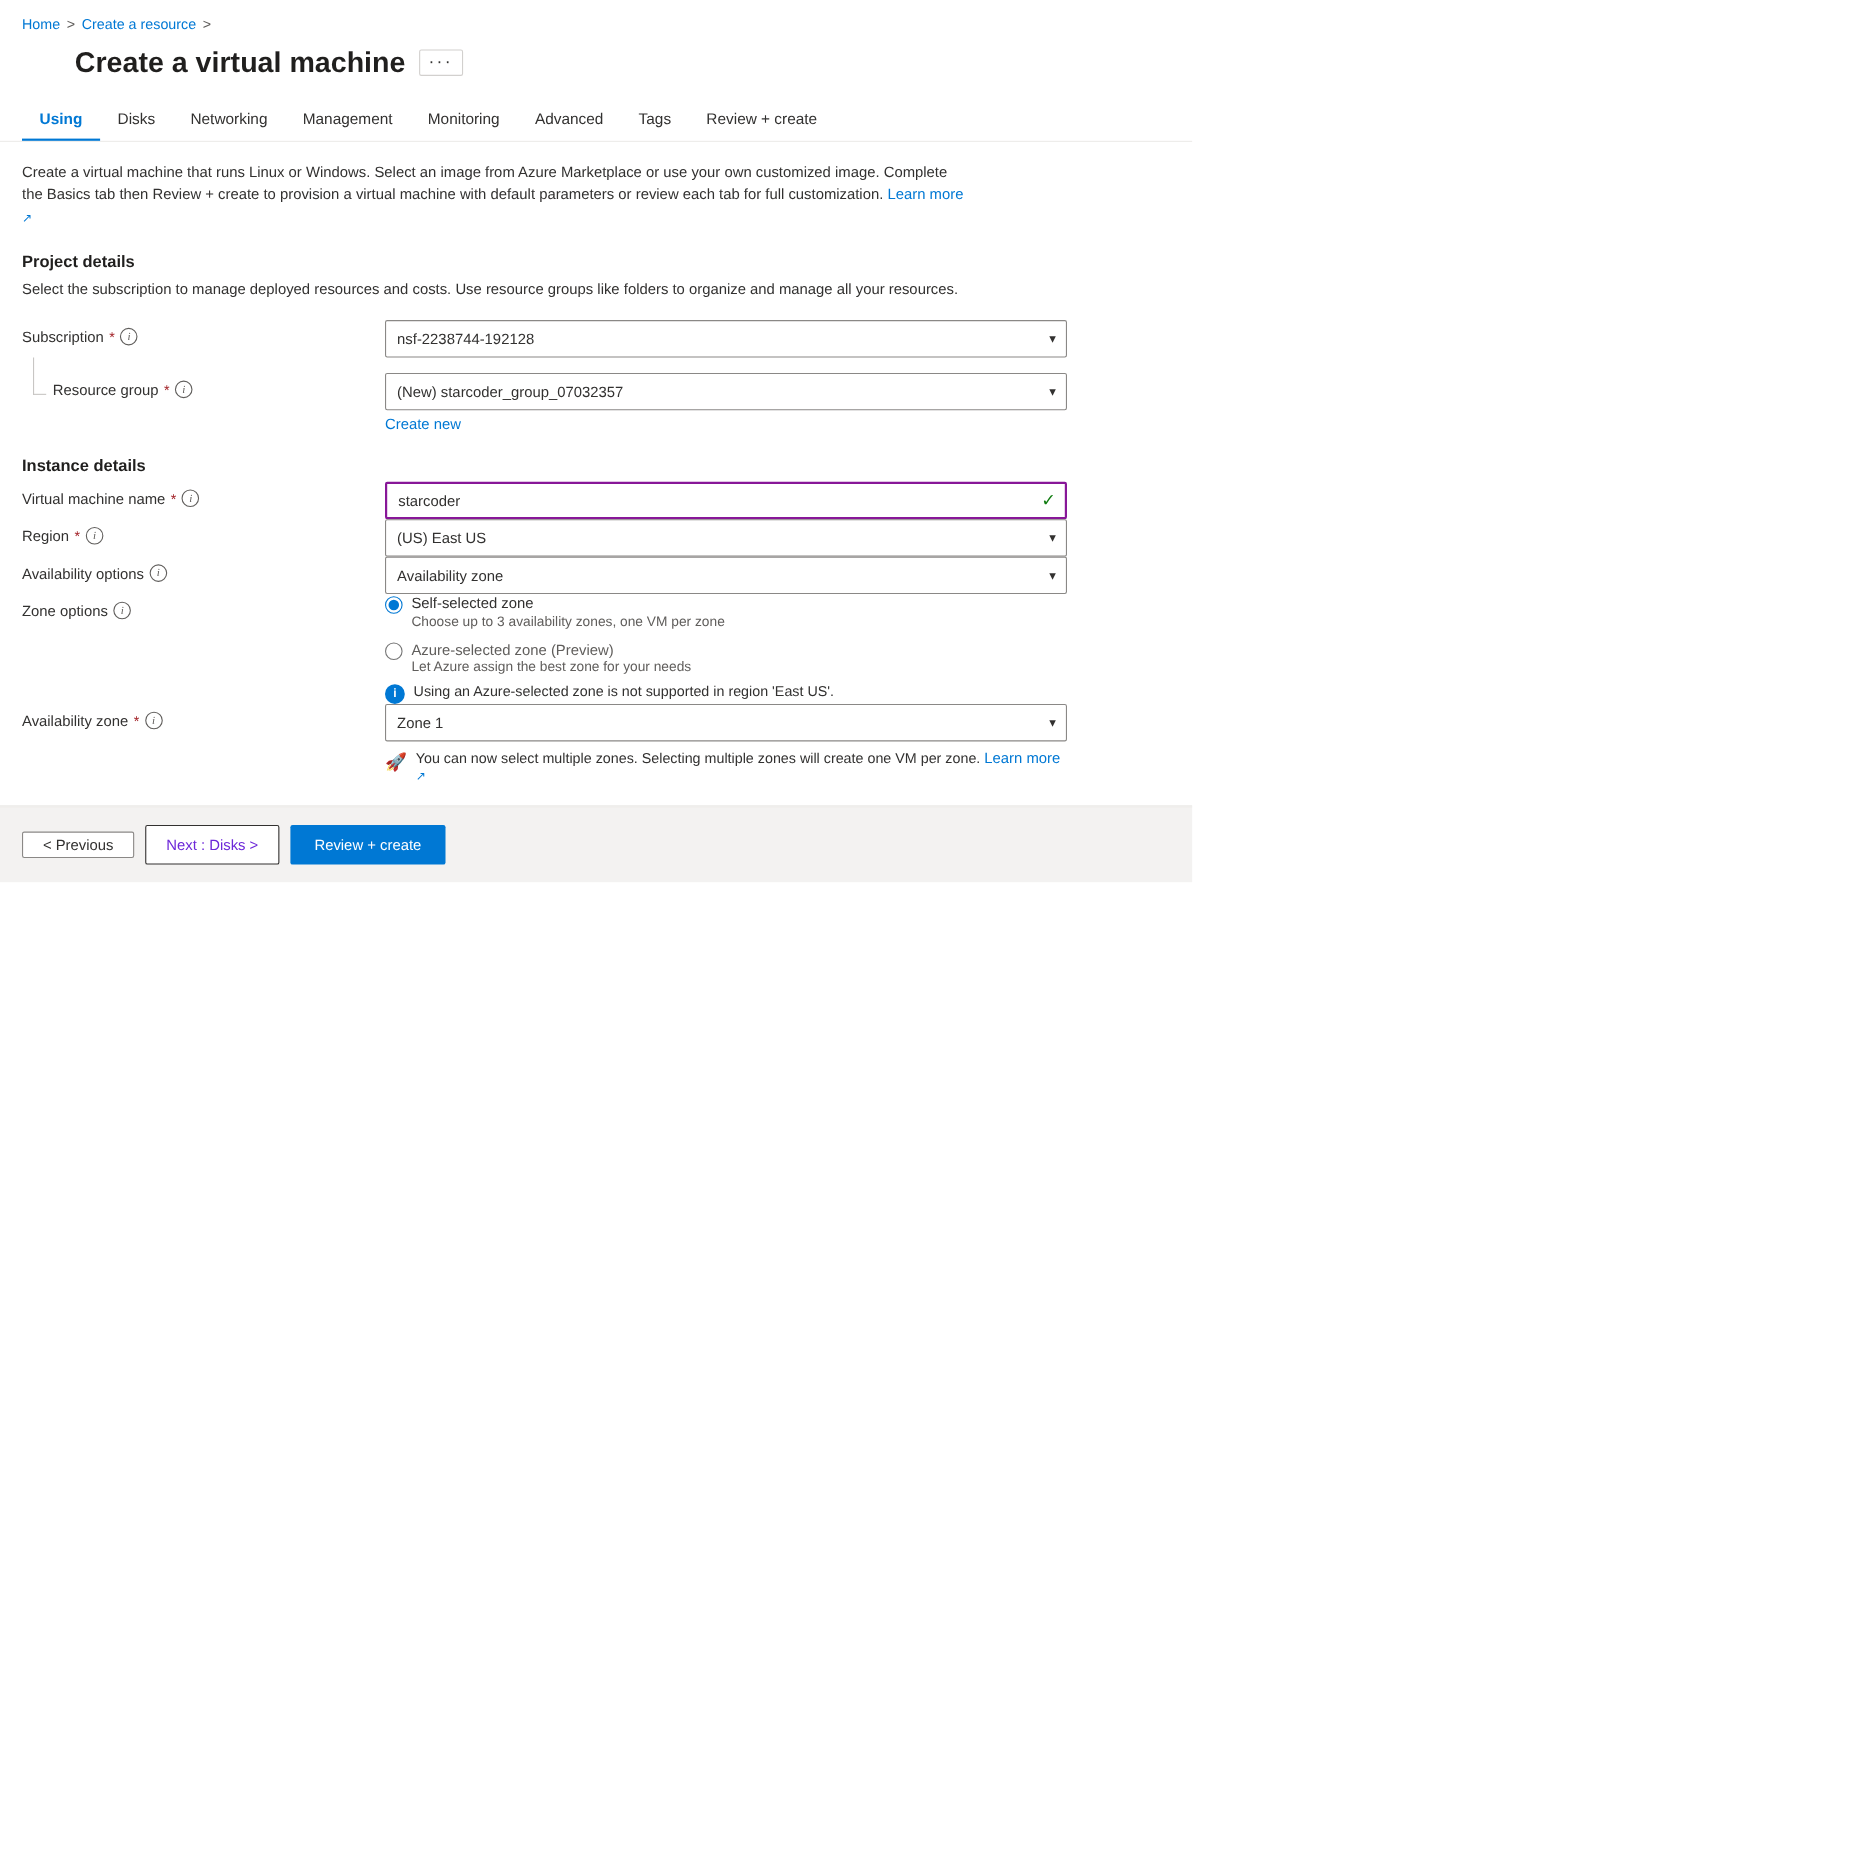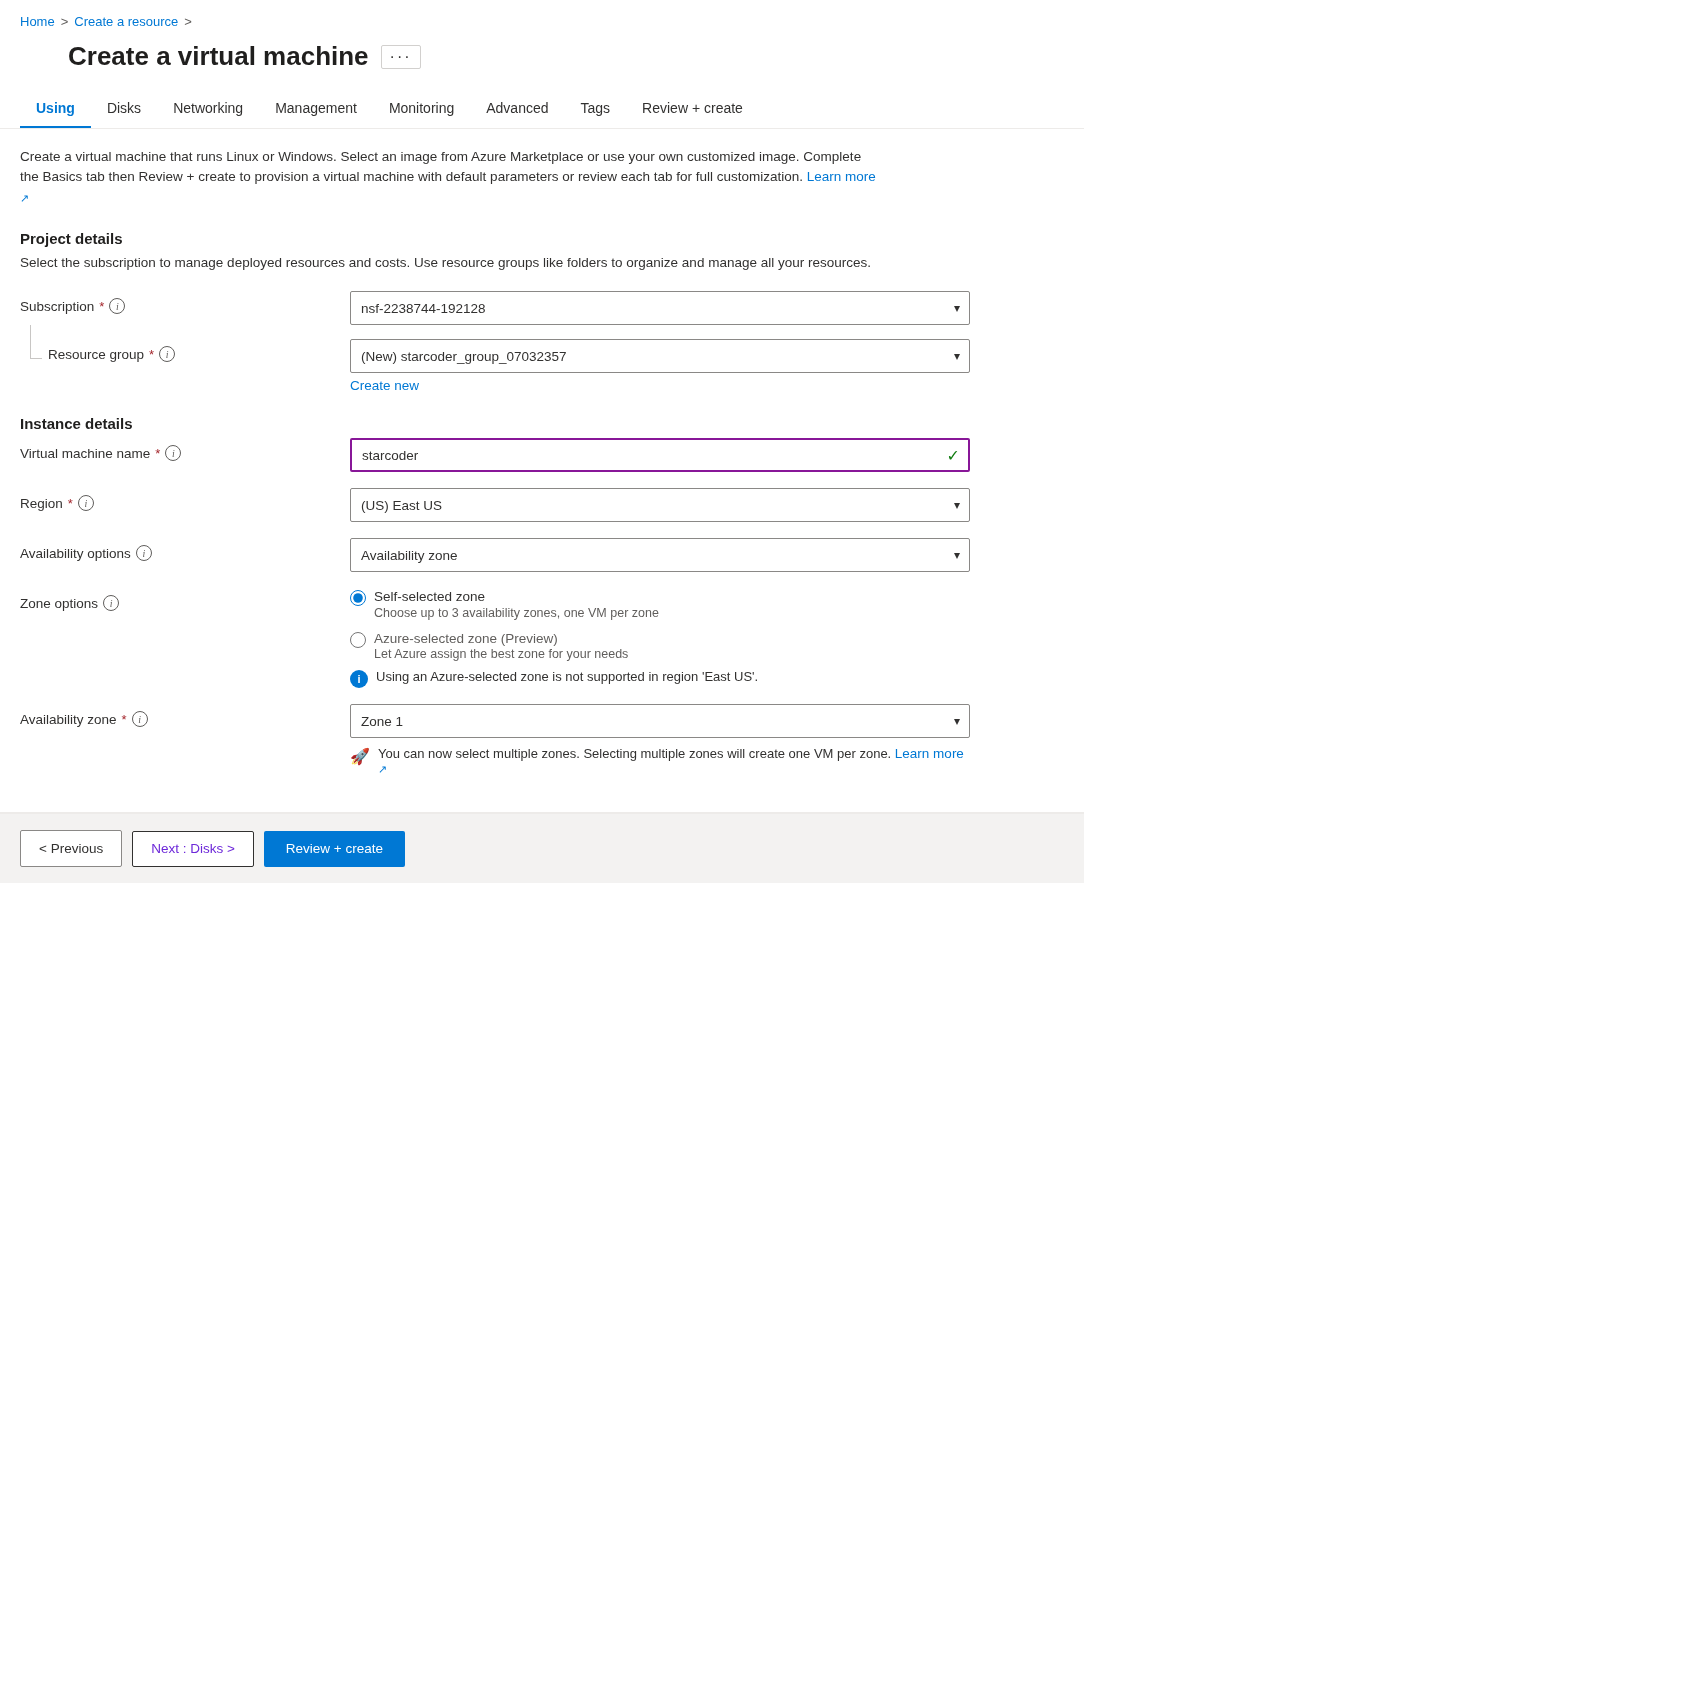--- a/index.html
+++ b/index.html
@@ -94,21 +94,21 @@
     .section-desc {
       font-size: 13.5px;
       color: #323130;
       line-height: 1.5;
       max-width: 860px;
       margin-bottom: 18px;
     }
     .form-row {
       display: flex;
       align-items: flex-start;
-      margin-bottom: 16px;
+      margin-bottom: 0;
       gap: 0;
     }
     .form-label-col {
       width: 330px;
       min-width: 330px;
       display: flex;
       align-items: center;
       gap: 5px;
       padding-top: 7px;
       font-size: 13.5px;
@@ -262,21 +262,21 @@
     }
     .footer {
       display: flex;
       align-items: center;
       gap: 10px;
       padding: 16px 20px;
       background: #f3f2f1;
       border-top: 1px solid #edebe9;
     }
     .btn-prev {
-      height: 37px;
+      height: 24px;
       padding: 0 18px;
       border: 1px solid #8a8886;
       background: #fff;
       color: #323130;
       font-size: 13.5px;
       cursor: pointer;
       border-radius: 2px;
     }
     .btn-next {
       height: 36px;

